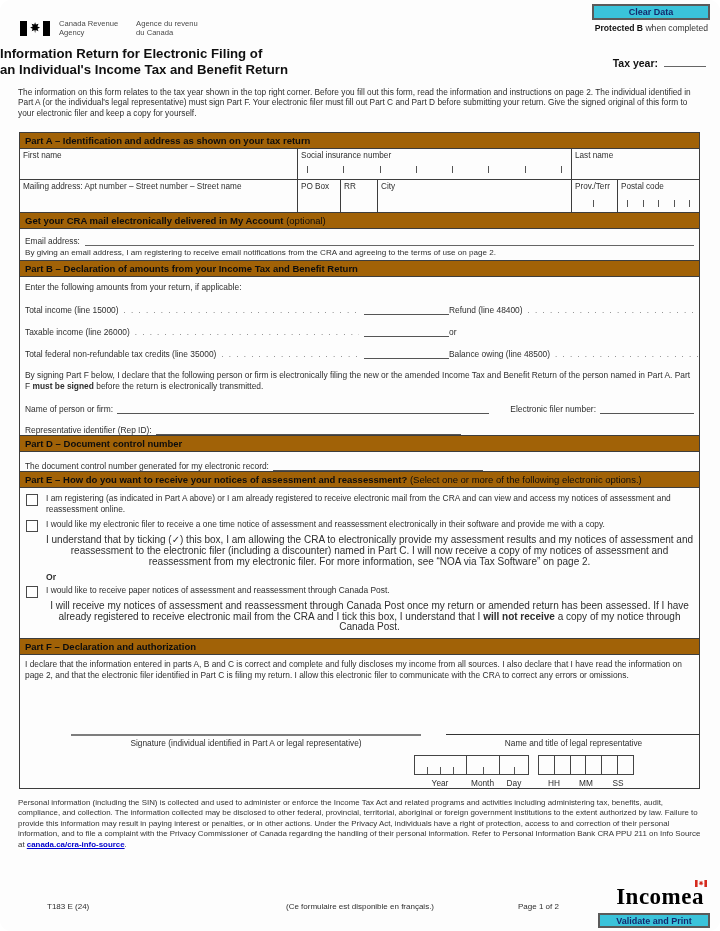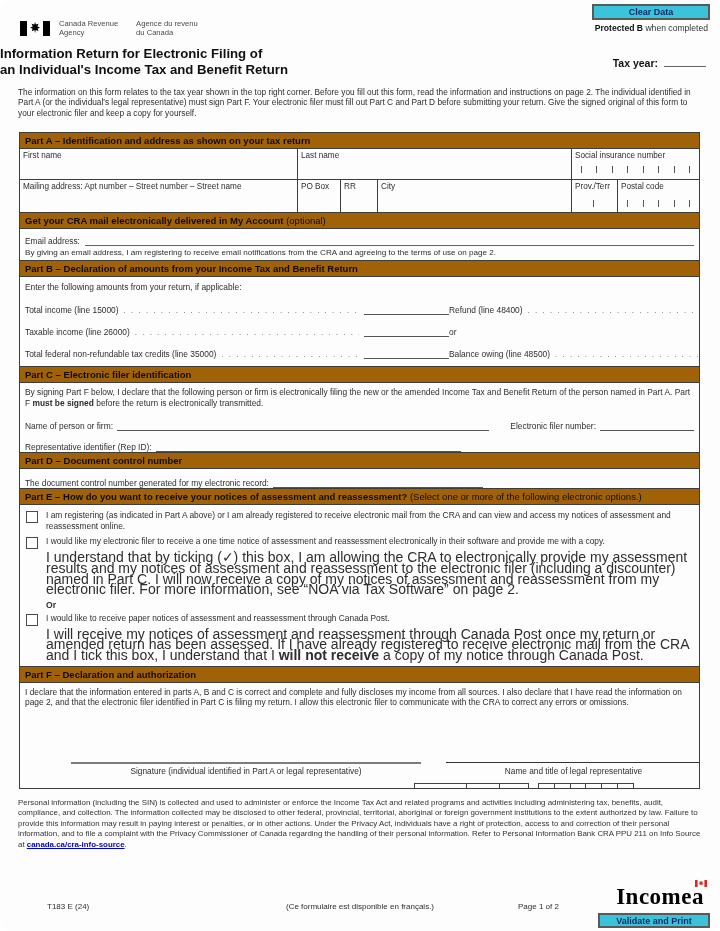--- a/index.html
+++ b/index.html
@@ -68,21 +68,21 @@
   .pc-name-line { width: 372px; border-bottom: 1px solid #555; margin-left: 4px; }
   .pc-spacer { flex: 1; }
   .pc-efn-line { width: 94px; border-bottom: 1px solid #555; margin-left: 4px; }
   .pc-rep-line { width: 305px; border-bottom: 1px solid #555; margin-left: 4px; }
   .pd-row { display: flex; align-items: flex-end; padding: 0 5px; font-size: 8.4px; height: 19px; }
   .pd-line { width: 210px; border-bottom: 1px solid #555; margin-left: 4px; }
   
   .opt { display: flex; padding: 5px 6px 0 6px; font-size: 8.4px; line-height: 10.6px; }
   .cb { width: 12px; height: 12px; border: 1.5px solid #4a4a4a; background: #fff; flex: none; margin: 1px 8px 0 0; cursor: pointer; }
   .opt-text { flex: 1; }
-  .sub { padding: 3px 6px 0 26px; font-size: 14px; line-height: 10.6px; }
+  .sub { padding: 3px 6px 0 26px; font-size: 10px; line-height: 10.6px; text-align: center; }
   .or-line { padding: 5px 6px 1px 26px; font-weight: bold; font-size: 8.6px; }
   
   .sig-area { position: relative; height: 120px; font-size: 8.3px; }
   .sig-line-left  { position: absolute; left: 51px;  top: 52px; width: 350px; border-top: 2px solid #7d7d7d; }
   .sig-label-left { position: absolute; left: 51px;  top: 56px; width: 350px; text-align: center; }
   .sig-line-right { position: absolute; left: 426px; top: 52px; width: 255px; border-top: 1px solid #333; }
   .sig-label-right{ position: absolute; left: 426px; top: 56px; width: 255px; text-align: center; }
   .ymd-box { position: absolute; left: 394px; top: 73px; width: 115px; height: 20px; border: 1.5px solid #444; display: flex; }
   .ymd-sec { border-right: 1.5px solid #444; display: flex; align-items: flex-end; justify-content: space-evenly; height: 100%; }
   .ymd-sec:last-child { border-right: none; }
@@ -141,34 +141,34 @@
     <span>Tax year:</span><span class="line"></span>
   </div>
 
   <div class="intro">The information on this form relates to the tax year shown in the top right corner. Before you fill out this form, read the information and instructions on page 2. The individual identified in Part A (or the individual's legal representative) must sign Part F. Your electronic filer must fill out Part C and Part D before submitting your return. Give the signed original of this form to your electronic filer and keep a copy for yourself.</div>
 
   <div class="formbox">
 
     <div class="part-header">Part A – Identification and address as shown on your tax return</div>
     <div class="rowA rowA1">
       <div class="cell">First name</div>
-      <div class="cell">Last name</div>
       <div class="cell">
         <div>Social insurance number</div>
         <div class="ticks sin-ticks">
             <i></i>
             <i></i>
             <i></i>
             <i></i>
             <i></i>
             <i></i>
             <i></i>
             <i></i>
           </div>
       </div>
+      <div class="cell">Last name</div>
     </div>
     <div class="rowA rowA2">
       <div class="cell">Mailing address: Apt number – Street number – Street name</div>
       <div class="cell">PO Box</div>
       <div class="cell">RR</div>
       <div class="cell">City</div>
       <div class="cell">
         <div>Prov./Terr</div>
         <div class="ticks low-ticks" style="padding:0 18px;">
             <i></i>
@@ -223,21 +223,20 @@
           <span>or</span>
         </div>
         <div class="pb-row">
           <span class="nowrap">Balance owing (line 48500)</span>
           <span class="dots">. . . . . . . . . . . . . . . . . . . . . . . . . . . . . . . . . . . . . . . . . . . . . . . . . . . . . . . . . . . .</span>
 
         </div>
       </div>
     </div>
 
-    <div class="part-header bt">Part C – Electronic filer identification</div>
     <div class="para"><span>By signing Part F below, I declare that the following person or firm is electronically filing the new or the amended Income Tax and Benefit Return of the person named in Part A. Part F </span><b>must be signed</b><span> before the return is electronically transmitted.</span></div>
     <div class="pc-row">
       <span class="nowrap">Name of person or firm:</span>
       <span class="pc-name-line"></span>
       <span class="pc-spacer"></span>
       <span class="nowrap">Electronic filer number:</span>
       <span class="pc-efn-line"></span>
     </div>
     <div class="pc-row">
       <span class="nowrap">Representative identifier (Rep ID):</span>

